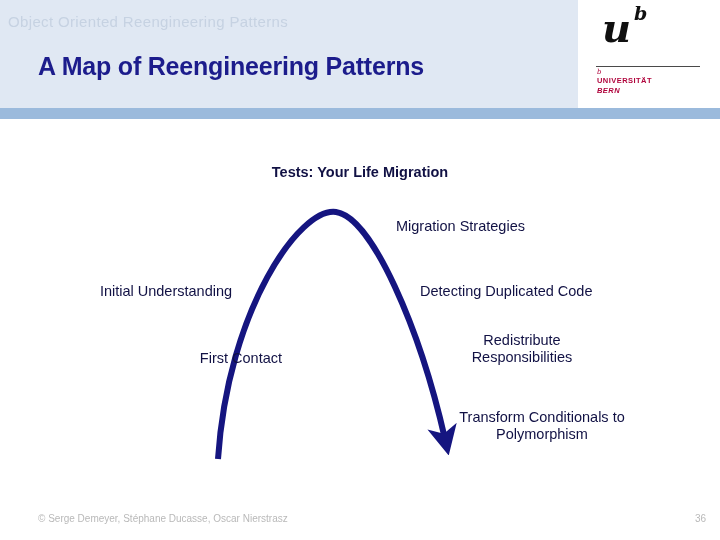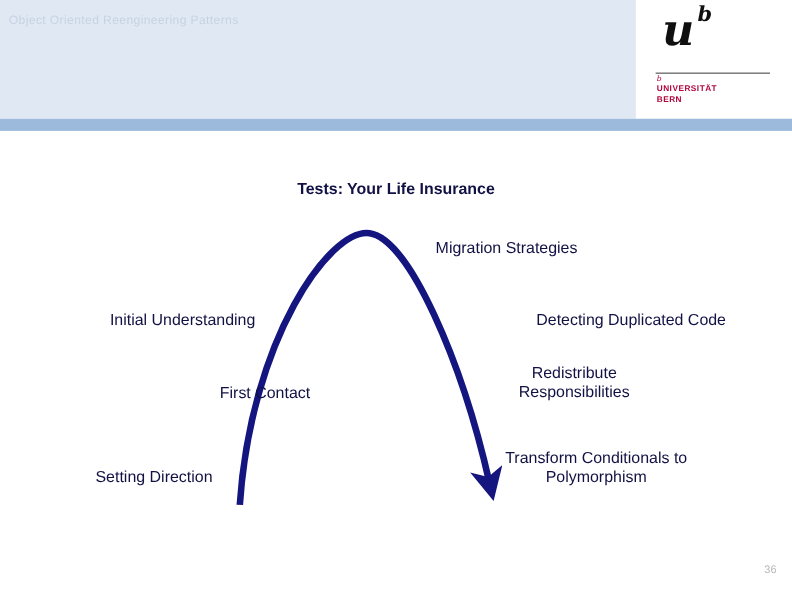--- a/index.html
+++ b/index.html
@@ -21,21 +21,21 @@
     left: 0;
     top: 0;
     width: 720px;
     height: 108px;
     background: #e0e8f3;
   }
   #header-kicker {
     position: absolute;
     left: 8px;
     top: 13px;
-    font-size: 11px;
+    font-size: 15px;
     color: #c6d2e2;
     letter-spacing: 0.35px;
     white-space: nowrap;
   }
   #slide-title {
     position: absolute;
     left: 38px;
     top: 52px;
     font-size: 25px;
     font-weight: bold;
@@ -103,20 +103,21 @@
   }
   #logo-bern {
     position: absolute;
     left: 19px;
     top: 86px;
     font-size: 7.5px;
     font-weight: bold;
     color: #b0043c;
     letter-spacing: 0.45px;
     line-height: 10px;
+    font-style: italic;
   }
   #header-stripe {
     position: absolute;
     left: 0;
     top: 108px;
     width: 720px;
     height: 11px;
     background: #9bbadc;
   }
 
@@ -149,21 +150,21 @@
     text-align: center;
     font-weight: bold;
     font-size: 14.5px;
   }
   #label-detailed-model-capture { left: 62px;  top: 99px;  width: 240px; text-align: center; }
   #label-initial-understanding  { left: 46px;  top: 164px; width: 240px; text-align: center; }
   #label-first-contact          { left: 42px;  top: 231px; width: 240px; text-align: right; }
   #label-setting-direction      { left: 20px;  top: 307px; width: 240px; text-align: center; }
 
   #label-migration-strategies   { left: 396px; top: 99px;  width: 240px; text-align: left; }
-  #label-detecting-duplicated   { left: 420px; top: 164px; width: 240px; text-align: right; }
+  #label-detecting-duplicated   { left: 420px; top: 164px; width: 240px; text-align: left; }
   #label-redistribute           { left: 412px; top: 213px; width: 220px; text-align: center; }
   #label-transform-conditionals { left: 432px; top: 290px; width: 220px; text-align: center; }
 
   
   #slide-footer {
     position: absolute;
     left: 0;
     top: 505px;
     width: 720px;
     height: 35px;
@@ -183,20 +184,21 @@
     font-size: 10px;
     color: #b9b9b9;
   }
 </style>
 </head>
 <body>
 
 <div id="slide-header">
   <div id="header-kicker">Object Oriented Reengineering Patterns</div>
 
+  <div id="slide-title">A Map of Reengineering Patterns</div>
 
   <div id="logo-panel">
     <span id="logo-u">u</span>
     <span id="logo-b">b</span>
     <div id="logo-rule"></div>
     <span id="logo-tick">b</span>
     <div id="logo-univ">UNIVERSITÄT</div>
     <div id="logo-bern">BERN</div>
   </div>
 </div>
@@ -206,35 +208,35 @@
 
   <svg id="arc-svg" viewBox="0 0 720 380">
     <defs>
       <marker id="arrowhead" markerWidth="5" markerHeight="5" refX="2.2" refY="2.5" orient="auto" markerUnits="strokeWidth">
         <path d="M0,0 L5,2.5 L0,5 L1.3,2.5 Z" fill="#151580"></path>
       </marker>
     </defs>
     <path d="M 218 340 C 228 190, 300 88, 336 93 C 372 98, 420 210, 445 320" fill="none" stroke="#151580" stroke-width="6" stroke-linecap="butt" marker-end="url(#arrowhead)"></path>
   </svg>
 
-  <div class="node-label" id="label-tests">Tests: Your Life Insurance</div>
+  <div class="node-label" id="label-tests">Tests: Your Life Migration</div>
 
 
   <div class="node-label" id="label-initial-understanding">Initial Understanding</div>
 
   <div class="node-label" id="label-first-contact">First Contact</div>
 
-  <div class="node-label" id="label-setting-direction">Setting Direction</div>
 
   <div class="node-label" id="label-migration-strategies">Migration Strategies</div>
 
   <div class="node-label" id="label-detecting-duplicated">Detecting Duplicated Code</div>
 
   <div class="node-label" id="label-redistribute">Redistribute
 Responsibilities</div>
 
   <div class="node-label" id="label-transform-conditionals">Transform Conditionals to
 Polymorphism</div>
 </div>
 
 <div id="slide-footer">
+  <div id="footer-credits">© Serge Demeyer, Stéphane Ducasse, Oscar Nierstrasz</div>
   <div id="footer-pagenum">36</div>
 </div>
 
 </body></html>

